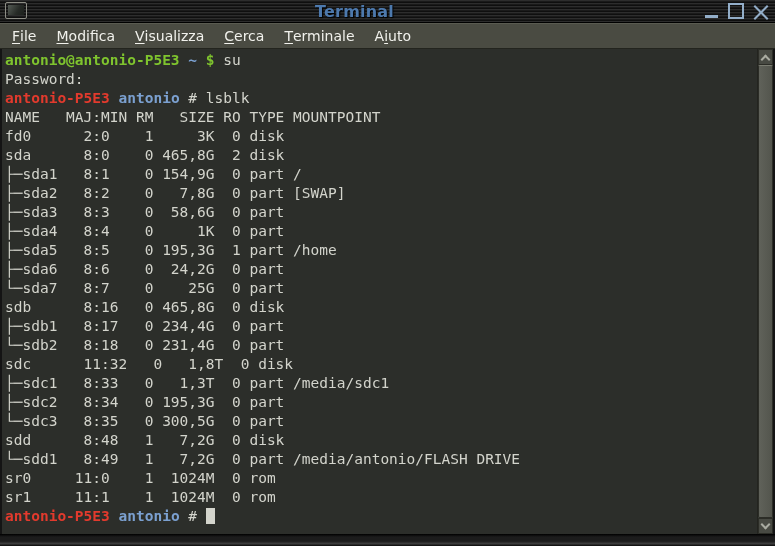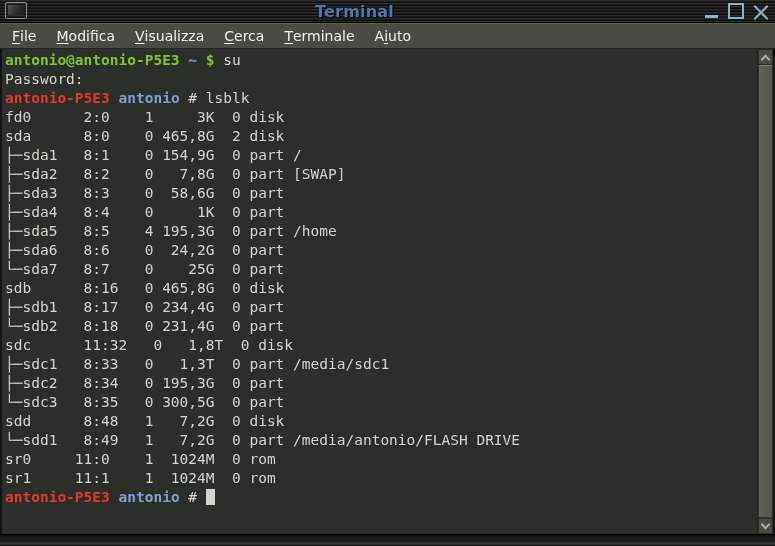--- a/index.html
+++ b/index.html
@@ -118,27 +118,28 @@
       <div class="menu-item"><u>C</u>erca</div>
       <div class="menu-item"><u>T</u>erminale</div>
       <div class="menu-item">A<u>i</u>uto</div>
     </div>
 
   <div class="tbody">
     <div class="term">
         <div class="tline"><span class="seg green">antonio@antonio-P5E3</span><span class="seg fg"> </span><span class="seg blue">~</span><span class="seg fg"> </span><span class="seg green">$</span><span class="seg fg"> su</span></div>
         <div class="tline"><span class="seg fg">Password:</span></div>
         <div class="tline"><span class="seg red">antonio-P5E3</span><span class="seg fg"> </span><span class="seg blue">antonio</span><span class="seg fg"> # lsblk</span></div>
+        <div class="tline"><span class="seg fg">NAME   MAJ:MIN RM   SIZE RO TYPE MOUNTPOINT</span></div>
         <div class="tline"><span class="seg fg">fd0      2:0    1     3K  0 disk </span></div>
         <div class="tline"><span class="seg fg">sda      8:0    0 465,8G  2 disk </span></div>
         <div class="tline"><span class="seg fg">├─sda1   8:1    0 154,9G  0 part /</span></div>
         <div class="tline"><span class="seg fg">├─sda2   8:2    0   7,8G  0 part [SWAP]</span></div>
         <div class="tline"><span class="seg fg">├─sda3   8:3    0  58,6G  0 part </span></div>
         <div class="tline"><span class="seg fg">├─sda4   8:4    0     1K  0 part </span></div>
-        <div class="tline"><span class="seg fg">├─sda5   8:5    4 195,3G  0 part /home</span></div>
+        <div class="tline"><span class="seg fg">├─sda5   8:5    0 195,3G  1 part /home</span></div>
         <div class="tline"><span class="seg fg">├─sda6   8:6    0  24,2G  0 part </span></div>
         <div class="tline"><span class="seg fg">└─sda7   8:7    0    25G  0 part </span></div>
         <div class="tline"><span class="seg fg">sdb      8:16   0 465,8G  0 disk </span></div>
         <div class="tline"><span class="seg fg">├─sdb1   8:17   0 234,4G  0 part </span></div>
         <div class="tline"><span class="seg fg">└─sdb2   8:18   0 231,4G  0 part </span></div>
         <div class="tline"><span class="seg fg">sdc      11:32   0   1,8T  0 disk </span></div>
         <div class="tline"><span class="seg fg">├─sdc1   8:33   0   1,3T  0 part /media/sdc1</span></div>
         <div class="tline"><span class="seg fg">├─sdc2   8:34   0 195,3G  0 part </span></div>
         <div class="tline"><span class="seg fg">└─sdc3   8:35   0 300,5G  0 part </span></div>
         <div class="tline"><span class="seg fg">sdd      8:48   1   7,2G  0 disk </span></div>

